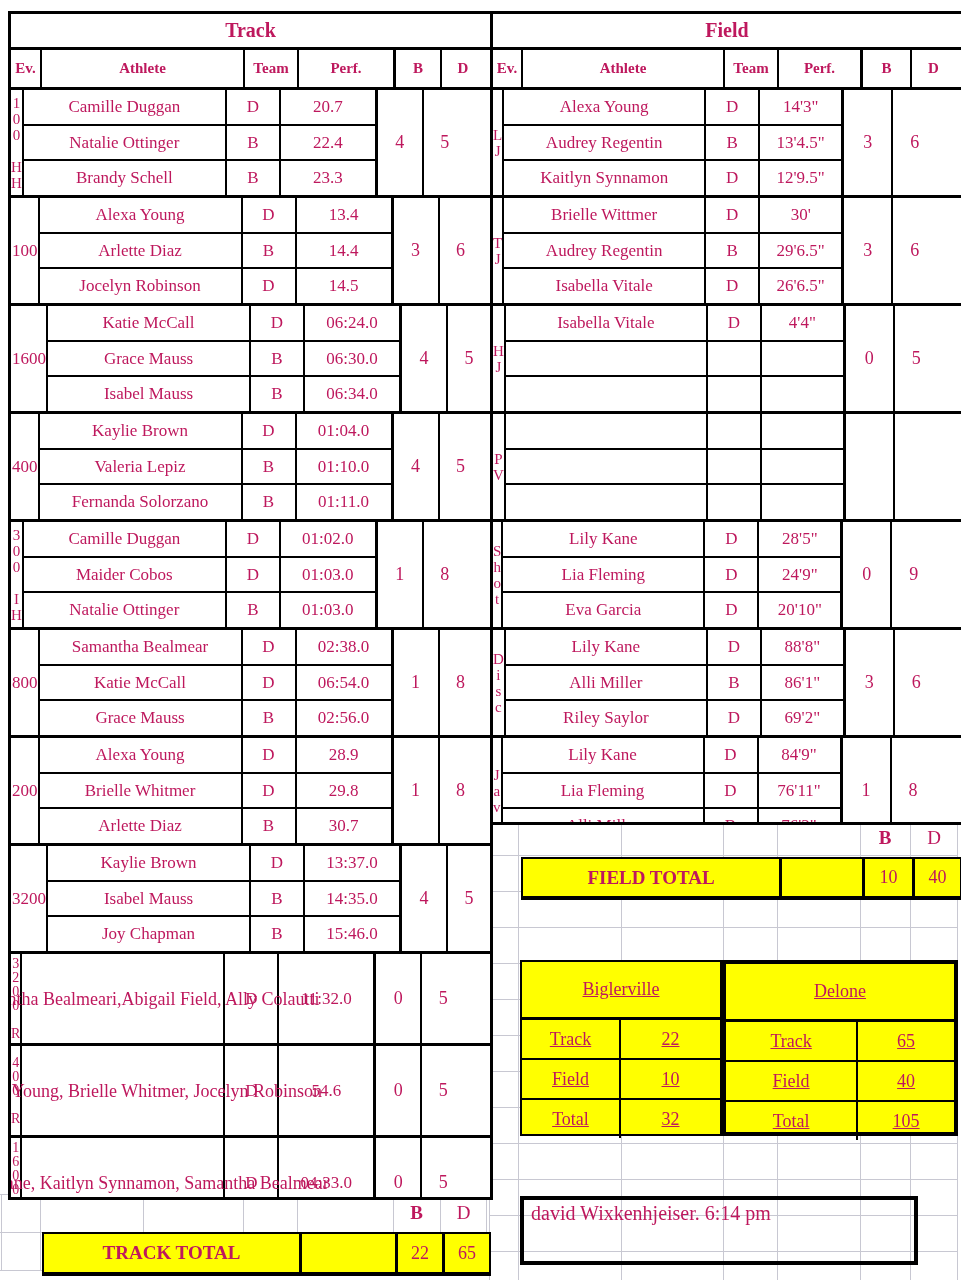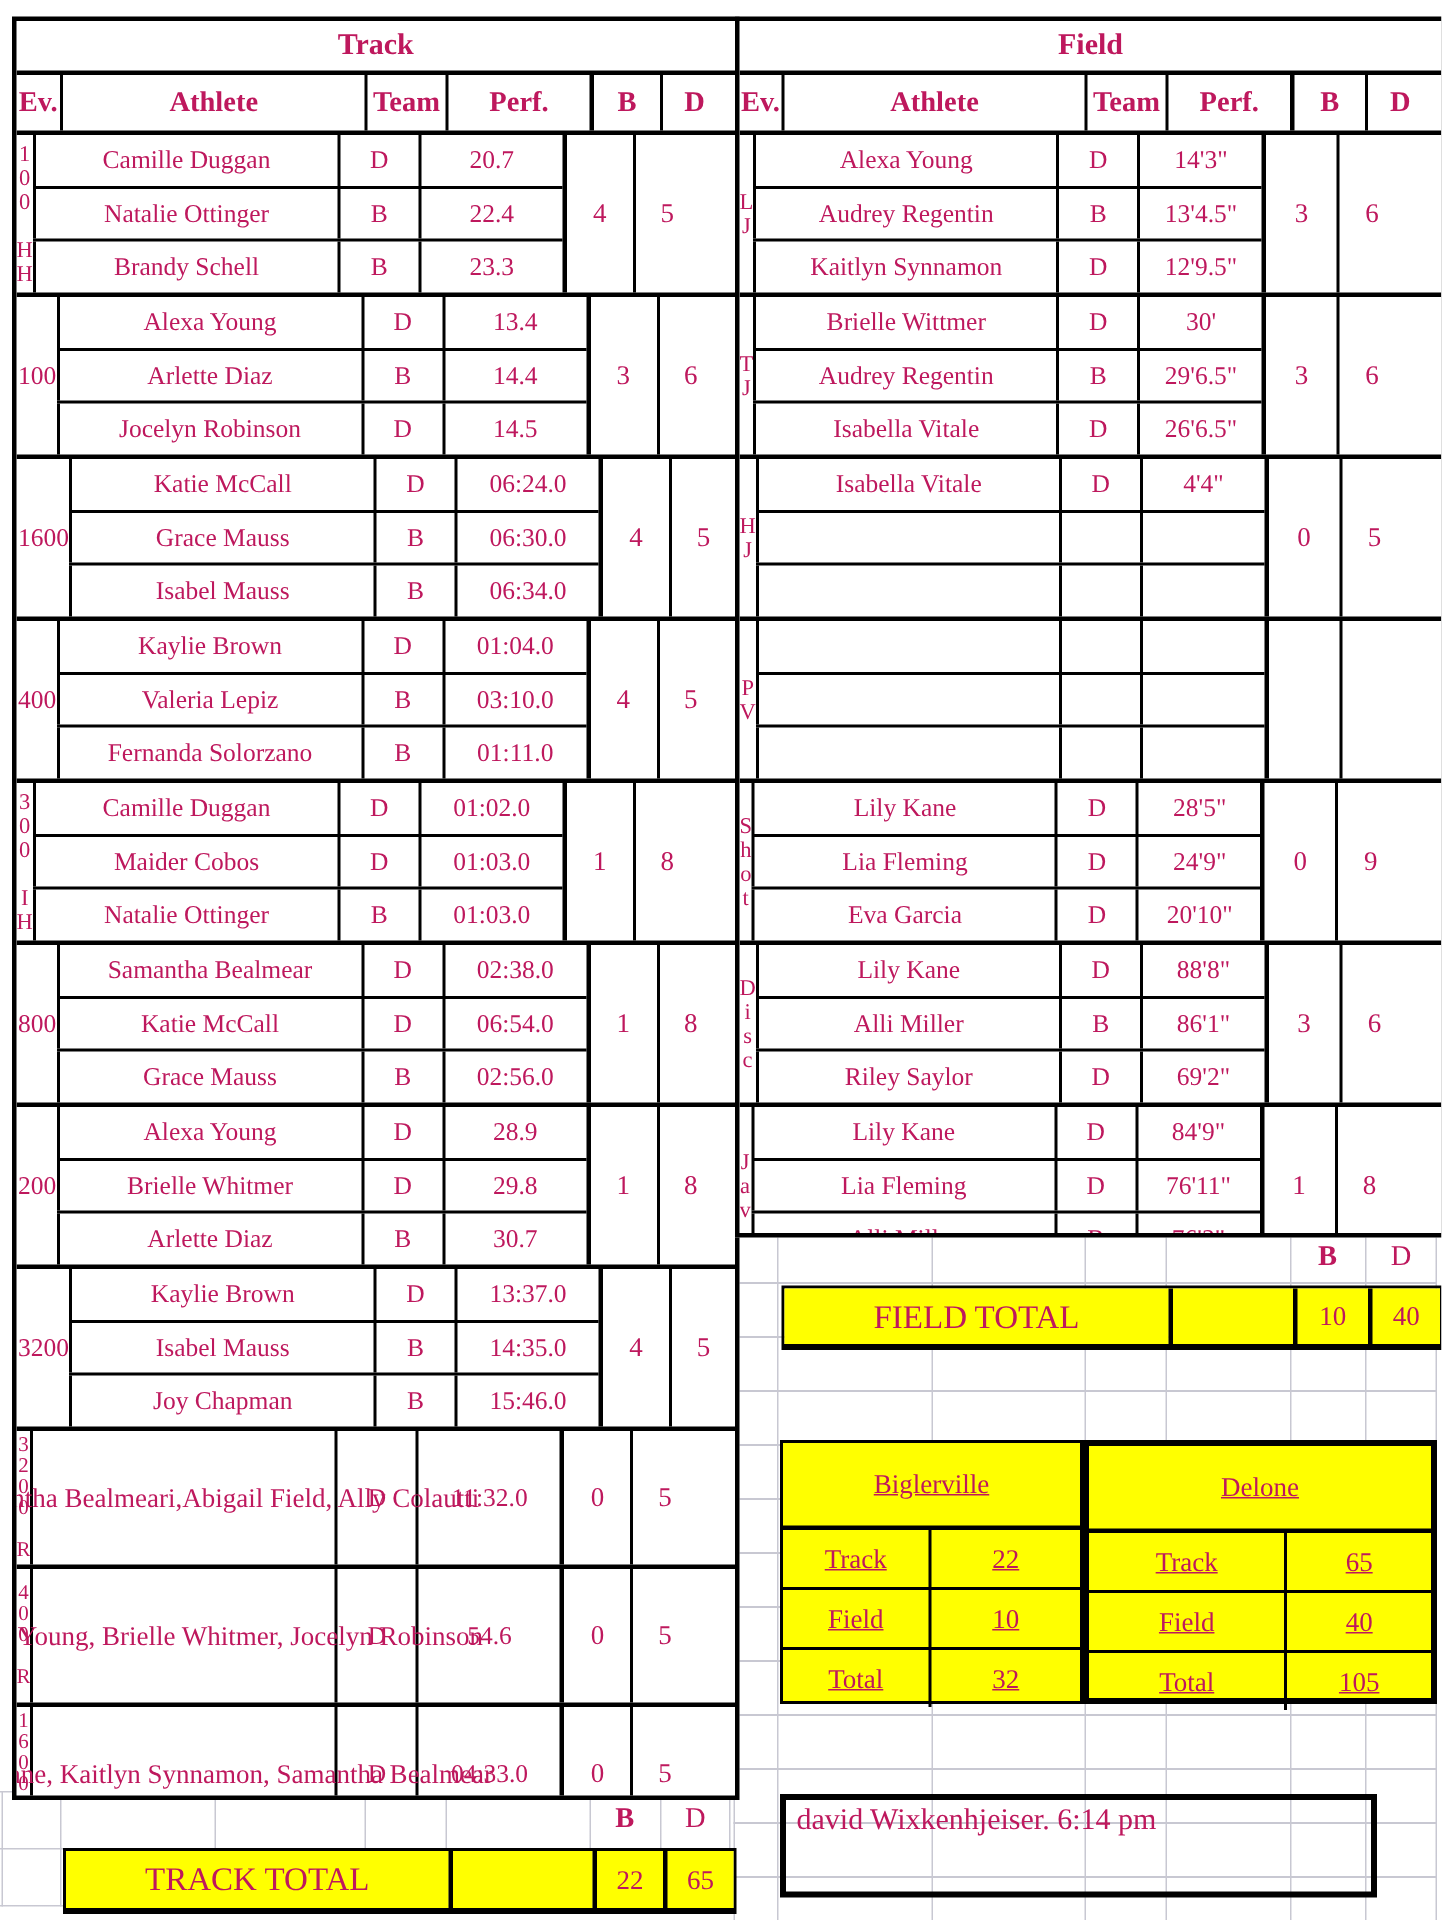--- a/index.html
+++ b/index.html
@@ -30,21 +30,21 @@
 
   
   .score-table{position:absolute;border:3px solid #000;background:#fff;overflow:hidden;}
   #track-table{left:8px;top:11px;width:479px;height:1183px;
     --ev:29px;--ath:203px;--team:54px;--perf:96px;--b:47px;--d:44px;}
   #field-table{left:490px;top:11px;width:468px;height:808px;
     --ev:28px;--ath:202px;--team:54px;--perf:83px;--b:50px;--d:45px;}
   .t-title{height:33px;border-bottom:3px solid #000;display:flex;align-items:center;justify-content:center;
     font-weight:bold;font-size:20px;}
   .t-header{height:37px;border-bottom:3px solid #000;display:flex;}
-  .h-cell{font-weight:bold;font-size:19px;white-space:nowrap;}
+  .h-cell{font-weight:bold;font-size:15px;white-space:nowrap;}
   .c-ev{width:var(--ev);}
   .c-ath{width:var(--ath);border-left:2px solid #000;}
   .c-team{width:var(--team);border-left:2px solid #000;text-align:right;}
   .c-perf{width:var(--perf);border-left:2px solid #000;}
   .c-b{width:var(--b);border-left:3px solid #000;}
   .c-d{width:var(--d);border-left:2px solid #000;}
   .group{display:flex;border-bottom:3px solid #000;height:105px;position:relative;}
   .group.relay{height:89px;}
   .ev-cell{font-size:17px;justify-content:flex-start;padding-left:1px;white-space:nowrap;}
   .ev-cell.vertical{justify-content:center;padding-left:0;font-size:15px;line-height:16px;
@@ -61,21 +61,21 @@
   
   .bd-head{position:absolute;display:flex;align-items:center;justify-content:center;font-size:19px;}
   #track-bd-b{left:393px;top:1194px;width:47px;height:38px;font-weight:bold;}
   #track-bd-d{left:440px;top:1194px;width:47px;height:38px;}
   #field-bd-b{left:860px;top:819px;width:50px;height:38px;font-weight:bold;}
   #field-bd-d{left:910px;top:819px;width:48px;height:38px;}
 
   
   .total-row{position:absolute;display:flex;border:2px solid #000;border-bottom:4px solid #000;}
   .total-cell{background:#ffff00;font-size:18px;}
-  .total-label{font-weight:normal;font-size:22px;}
+  .total-label{font-weight:bold;font-size:19px;}
   #track-total{left:42px;top:1232px;width:445px;height:38px;}
   #track-total .tl{width:255px;}  #track-total .tp{width:96px;border-left:3px solid #000;}
   #track-total .tb{width:47px;border-left:3px solid #000;}  #track-total .td{width:47px;border-left:3px solid #000;}
   #field-total{left:521px;top:857px;width:437px;height:37px;}
   #field-total .tl{width:256px;}  #field-total .tp{width:83px;border-left:3px solid #000;}
   #field-total .tb{width:50px;border-left:3px solid #000;}  #field-total .td{width:48px;border-left:3px solid #000;}
 
   
   .team-box{position:absolute;background:#ffff00;border:2px solid #000;font-size:18px;box-sizing:border-box;text-decoration:underline;}
   #team-box-0{left:520px;top:960px;width:202px;height:176px;}
@@ -183,21 +183,21 @@
         <div class="cell ev-cell">400</div>
         <div class="rows-wrap">
           <div class="d-row">
             <div class="cell data-cell c-ath">Kaylie Brown</div>
             <div class="cell data-cell c-team">D</div>
             <div class="cell data-cell c-perf">01:04.0</div>
           </div>
           <div class="d-row">
             <div class="cell data-cell c-ath">Valeria Lepiz</div>
             <div class="cell data-cell c-team">B</div>
-            <div class="cell data-cell c-perf">03:10.0</div>
+            <div class="cell data-cell c-perf">01:10.0</div>
           </div>
           <div class="d-row">
             <div class="cell data-cell c-ath">Fernanda Solorzano</div>
             <div class="cell data-cell c-team">B</div>
             <div class="cell data-cell c-perf">01:11.0</div>
           </div>
         </div>
         <div class="cell bd-cell c-b">4</div>
         <div class="cell bd-cell c-d">5</div>
       </div>

